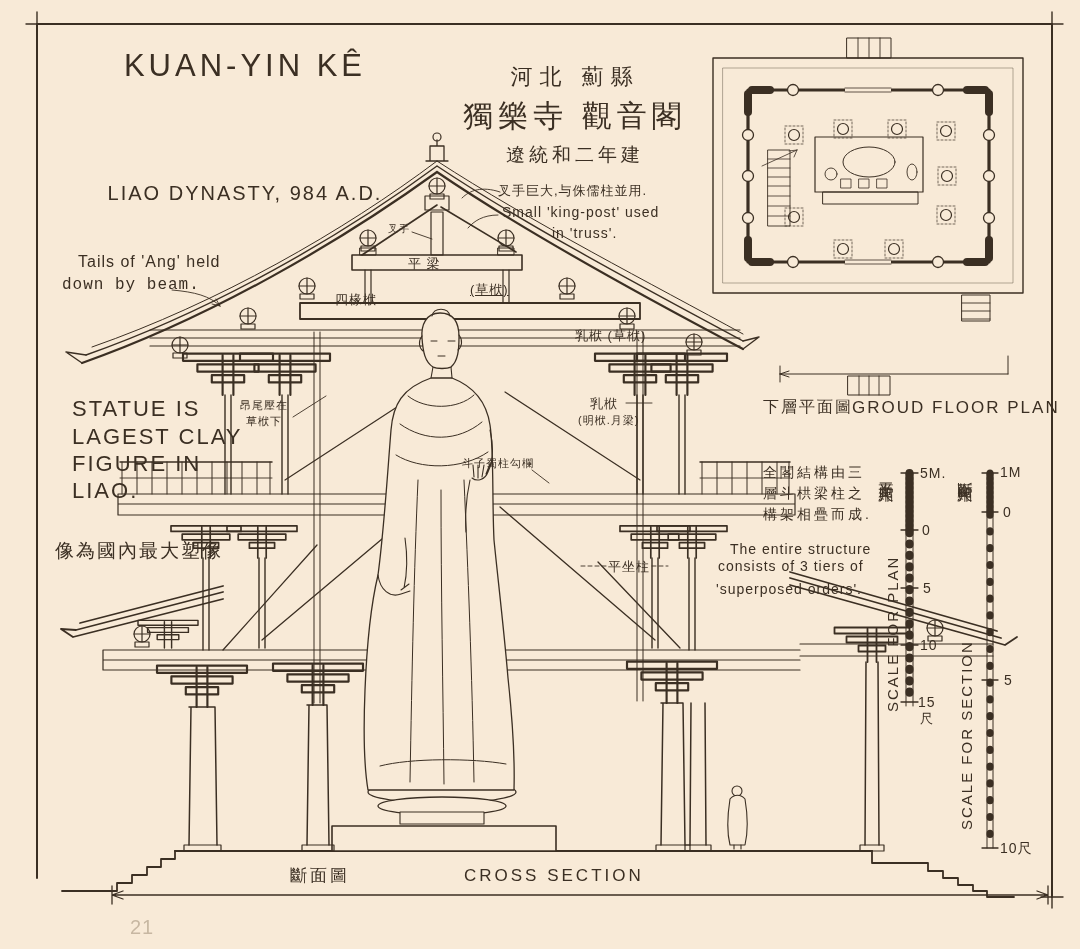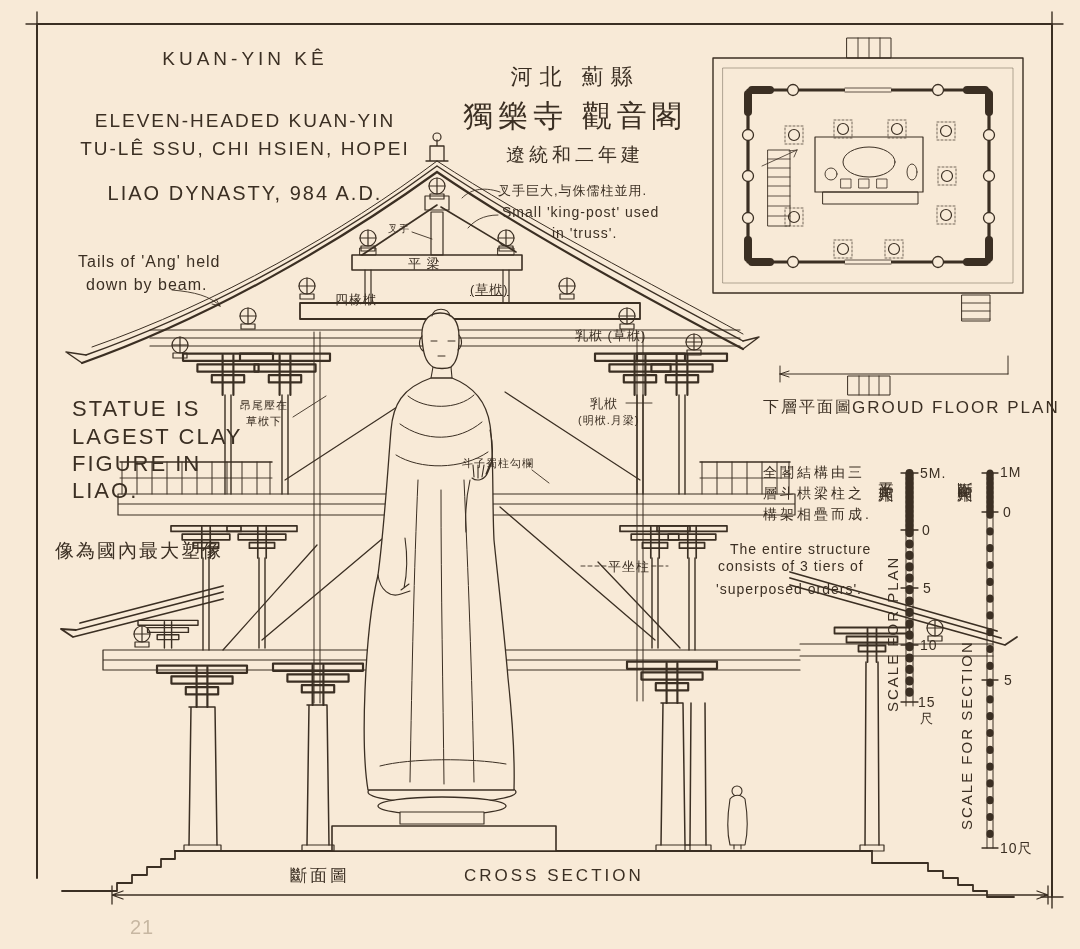--- a/index.html
+++ b/index.html
@@ -1,20 +1,20 @@
 <!DOCTYPE html>
 <html><head>
 <meta charset="utf-8">
 <style>
   html,body{margin:0;padding:0;background:#e9dcc8;}
   .page{position:relative;width:1080px;height:949px;background:#f8ead7;overflow:hidden;
         font-family:"Liberation Sans","DejaVu Sans",sans-serif;color:#3b2f23;}
   svg{position:absolute;left:0;top:0;}
   .t{position:absolute;white-space:nowrap;color:#3b2f23;letter-spacing:1px;}
-  .title1{font-size:19px;letter-spacing:4px;}
+  .title1{font-size:31px;letter-spacing:4px;}
   .title2{font-size:19px;letter-spacing:2px;}
   .zh-big{font-size:30px;letter-spacing:5px;}
   .zh-med{font-size:22px;letter-spacing:7px;}
   .zh-sm{font-size:19px;letter-spacing:4px;}
   .note{font-size:16px;}
   .note-sm{font-size:14px;}
   .lbl{font-size:13px;letter-spacing:1px;}
   .lbl-xs{font-size:11px;}
   .caps{font-size:22px;letter-spacing:2px;}
   .vtext{writing-mode:vertical-rl;text-orientation:upright;letter-spacing:2px;}
@@ -261,30 +261,28 @@
     </g>
     <g>
       <path stroke-width="1" d="M987,473 V848 M993,473 V848"></path>
       <line x1="990" y1="473" x2="990" y2="512" stroke-width="7" stroke-dasharray="1.5 3.2"></line>
       <line x1="990" y1="514" x2="990" y2="846" stroke-width="7" stroke-dasharray="1.2 15.6"></line>
       <path stroke-width="1.3" d="M982,473 H998 M982,512 H998 M982,680 H998 M982,848 H998"></path>
     </g>
   </svg>
 
   <div class="t title1 ctr" style="left:95px;top:48px;width:300px;">KUAN-YIN KÊ</div>
-  <div class="t title2 ctr" style="left:75px;top:110px;width:340px;">ELEVEN-HEADED KUAN-YIN</div>
-  <div class="t title2 ctr" style="left:75px;top:138px;width:340px;">TU-LÊ SSU, CHI HSIEN, HOPEI</div>
   <div class="t title2 ctr" style="left:95px;top:182px;width:300px;font-size:20px;">LIAO DYNASTY, 984 A.D.</div>
 
   <div class="t zh-med ctr" style="left:430px;top:62px;width:290px;">河北 薊縣</div>
   <div class="t zh-sm ctr" style="left:430px;top:142px;width:290px;">遼統和二年建</div>
   <div class="t zh-big ctr" style="left:430px;top:96px;width:290px;">獨樂寺 觀音閣</div>
 
   <div class="t note" style="left:78px;top:253px;">Tails of 'Ang' held</div>
-  <div class="t note" style="left:86px;top:276px;">down by beam.</div>
+  <div class="t note" style="left:62px;top:276px;font-family:Liberation Mono, monospace;">down by beam.</div>
 
   <div class="t lbl" style="left:498px;top:182px;">叉手巨大,与侏儒柱並用.</div>
   <div class="t note-sm" style="left:502px;top:204px;">Small 'king-post' used</div>
   <div class="t note-sm" style="left:552px;top:225px;">in 'truss'.</div>
 
   <div class="t caps" style="left:72px;top:396px;">STATUE IS</div>
   <div class="t caps" style="left:72px;top:424px;">LAGEST CLAY</div>
   <div class="t caps" style="left:72px;top:451px;">FIGURE IN</div>
   <div class="t caps" style="left:72px;top:478px;">LIAO.</div>
   <div class="t zh-sm" style="left:55px;top:538px;letter-spacing:2px;">像為國內最大塑像</div>

